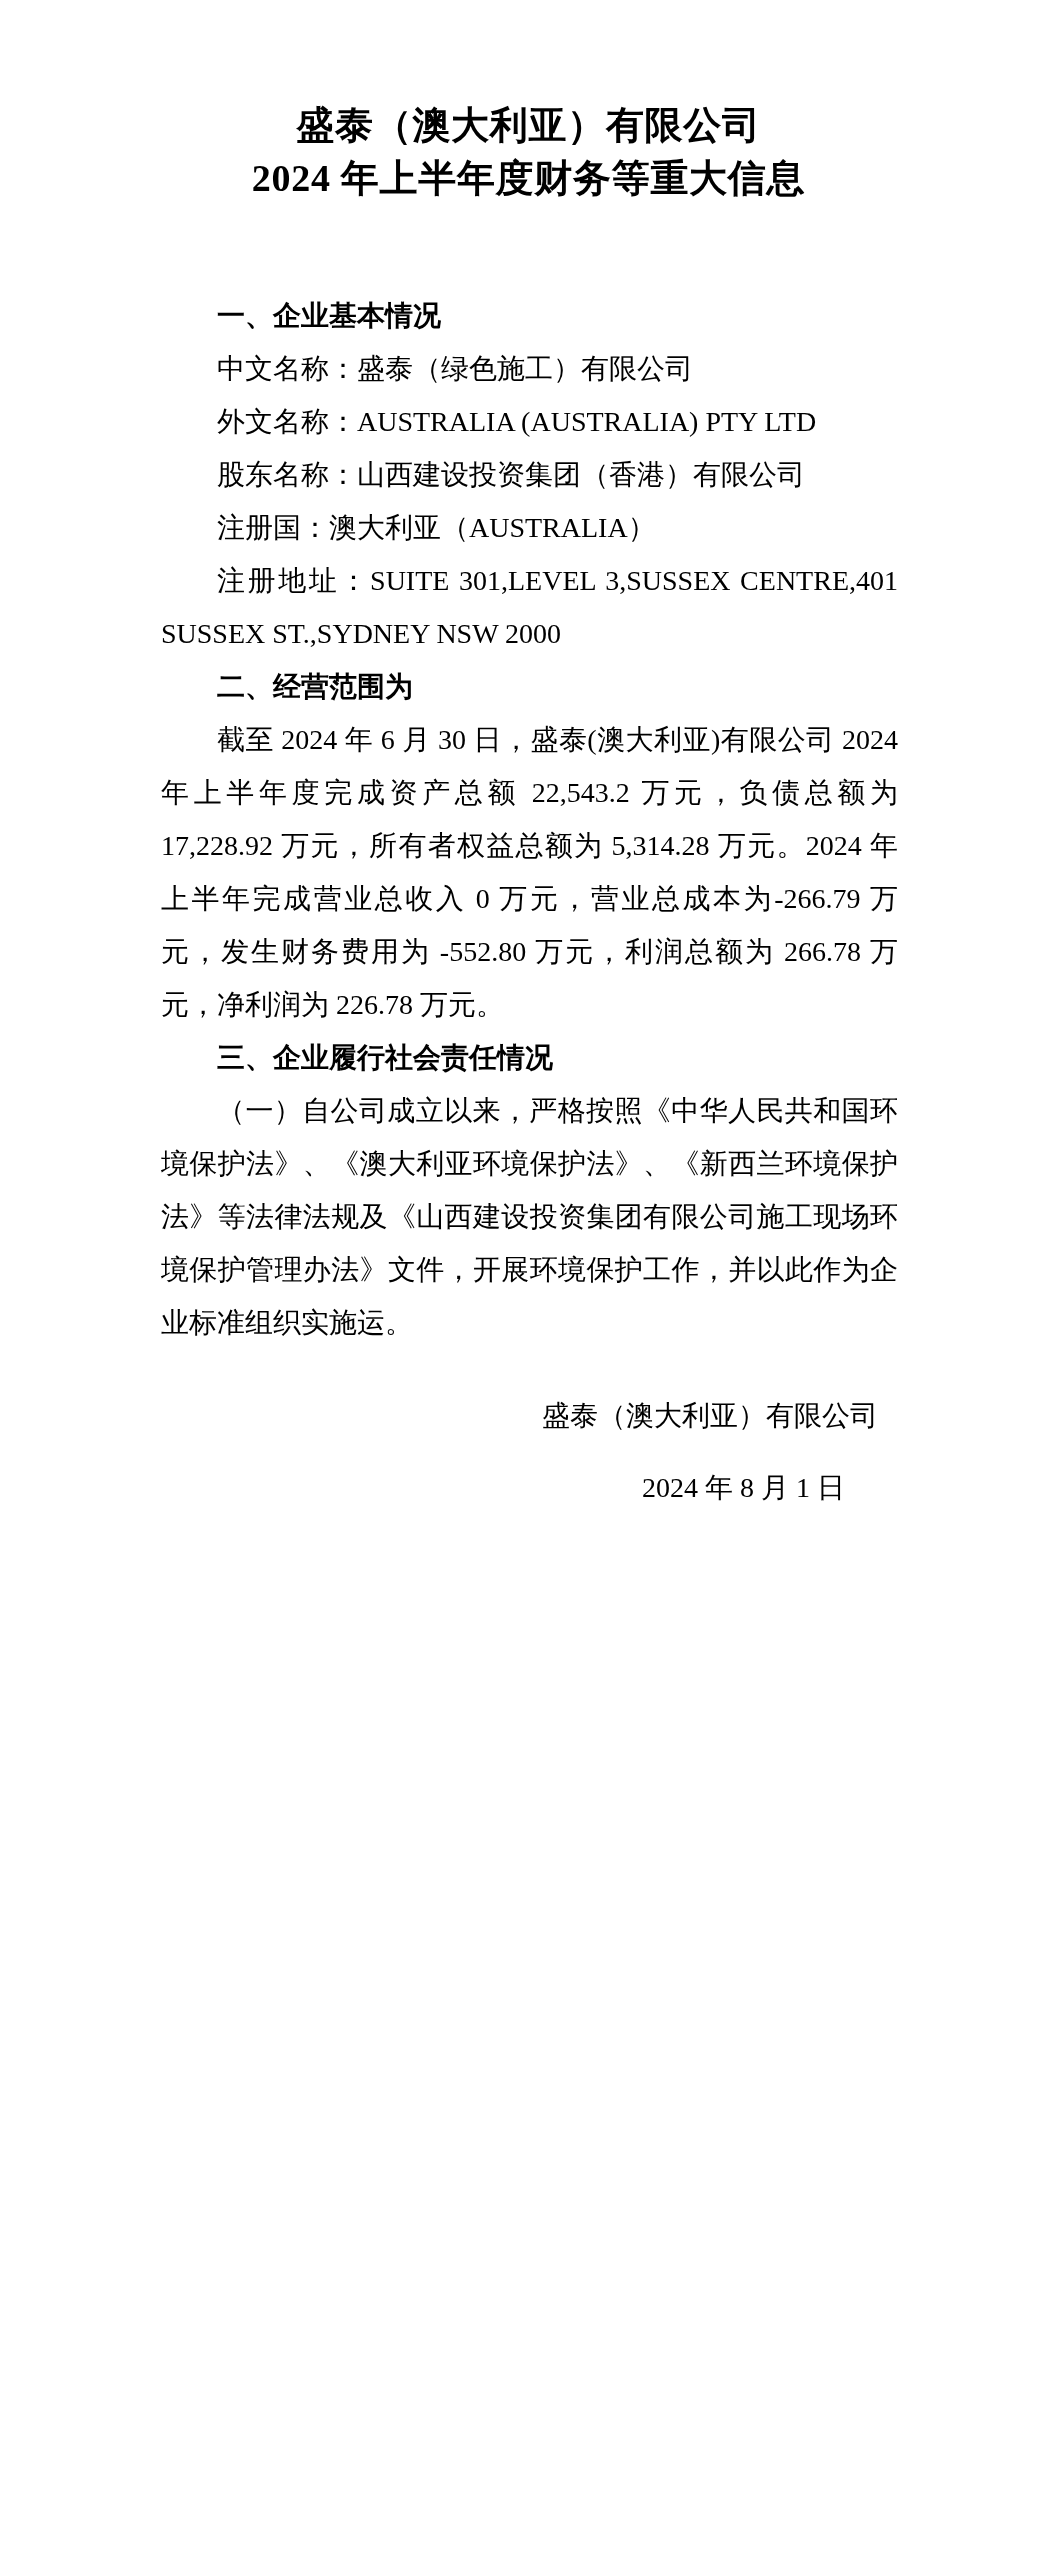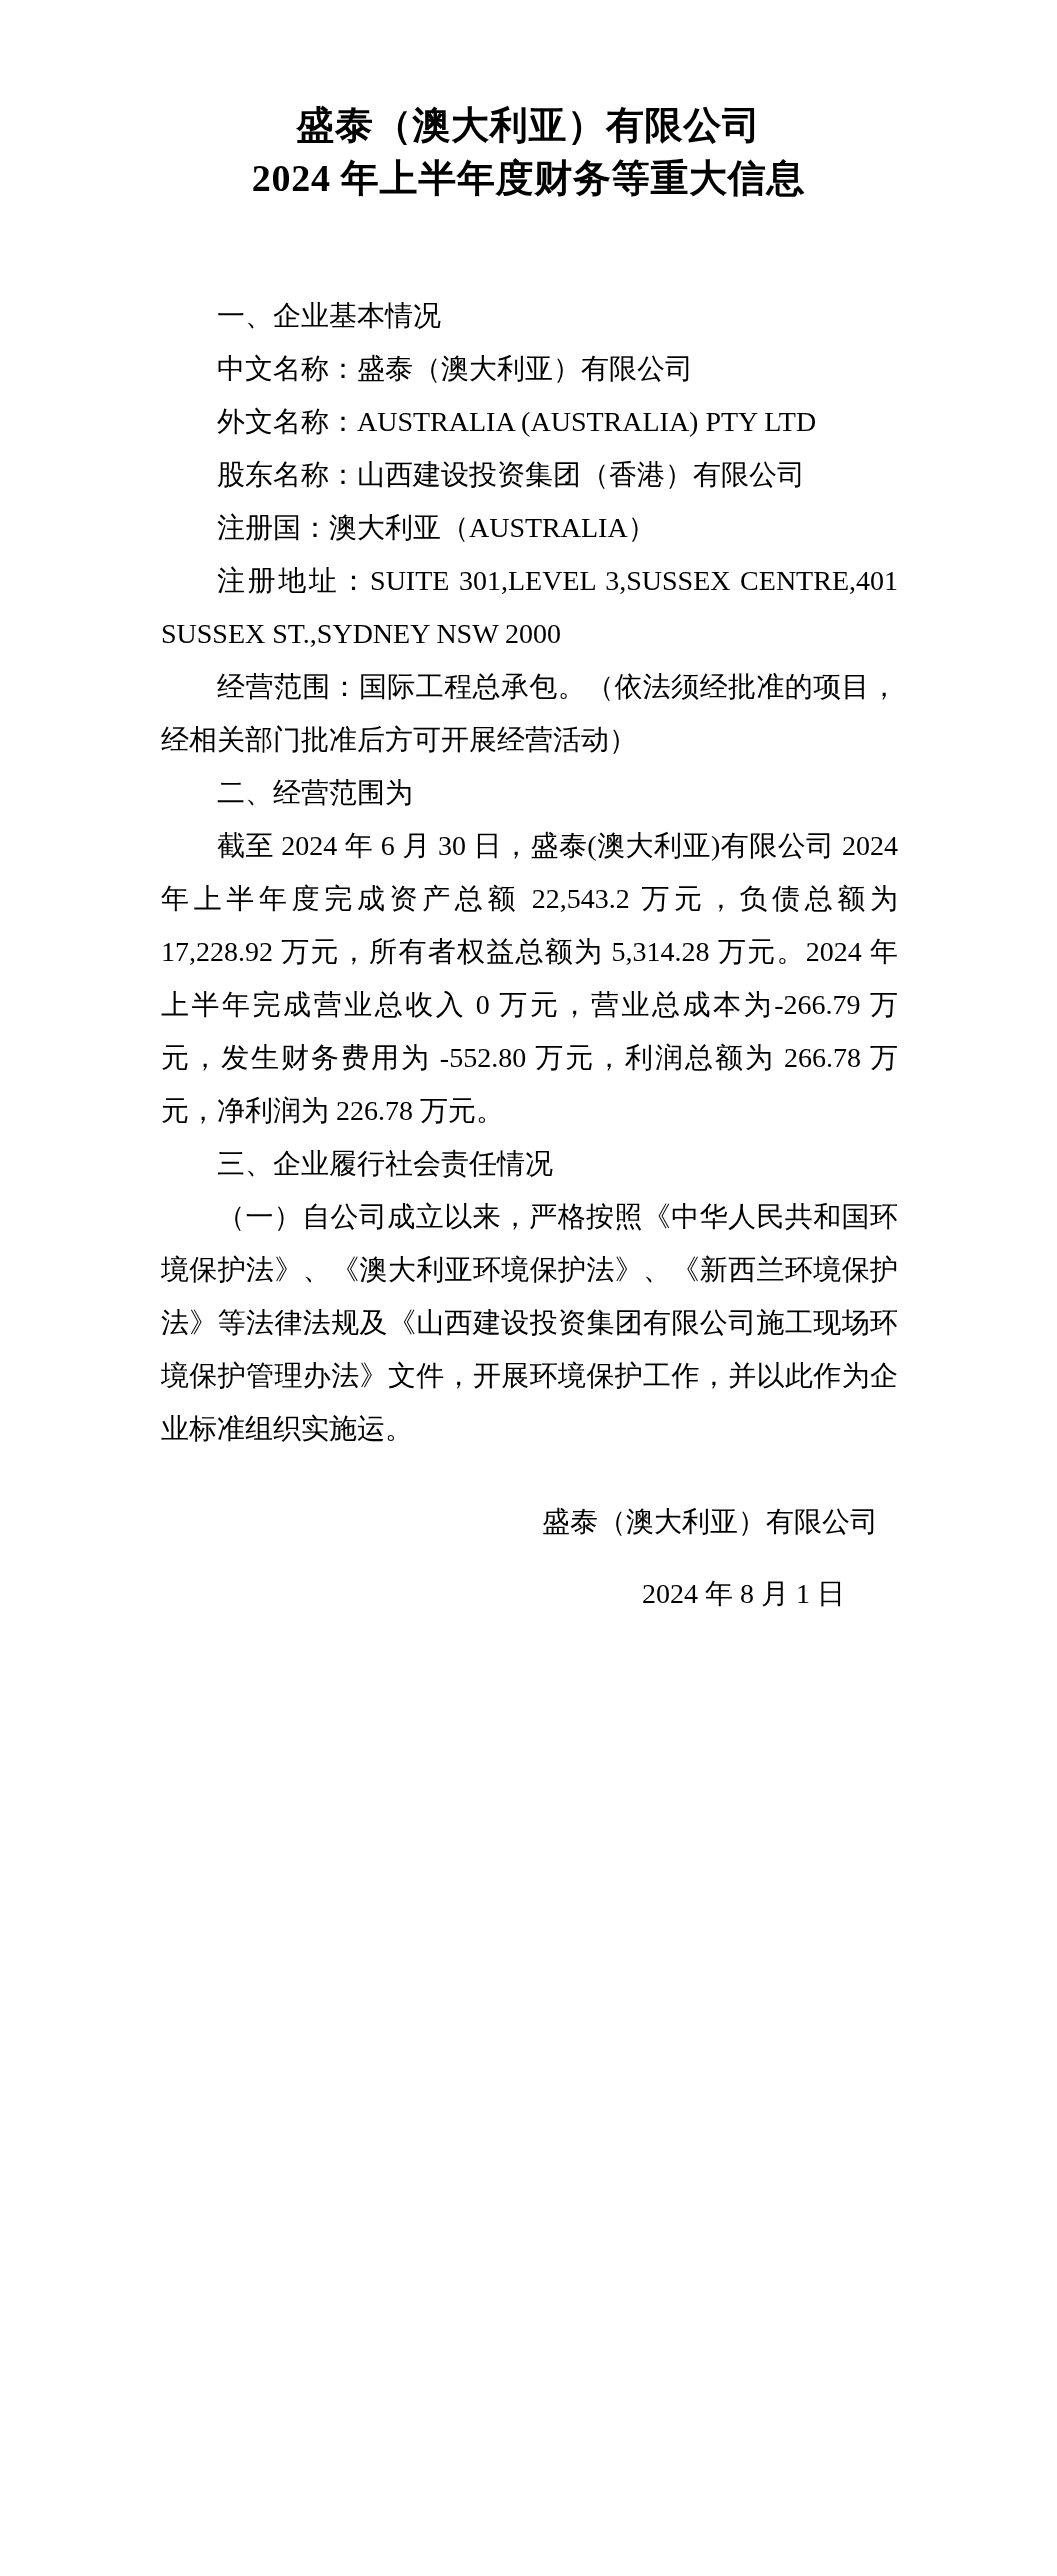--- a/index.html
+++ b/index.html
@@ -36,21 +36,21 @@
   .content p {
     margin: 0;
     font-size: 28px;
     line-height: 53px;
     text-align: justify;
     text-justify: inter-ideograph;
     text-indent: 2em;
     word-break: normal;
   }
   .content p.heading {
-    font-weight: normal;
+    font-weight: bold;
   }
   .signature {
     margin-top: 40px;
   }
   .sig-line {
     font-size: 28px;
     line-height: 53px;
     text-align: right;
   }
   .sig-company {
@@ -69,26 +69,25 @@
   <div class="title-block">
     <div>盛泰（澳大利亚）有限公司</div>
     <div>2024 年上半年度财务等重大信息</div>
   </div>
 
   <div class="content">
 
     <div>
 
     <p class="heading">一、企业基本情况</p>
-        <p class="body">中文名称：盛泰（澳大利亚）有限公司</p>
+        <p class="body">中文名称：盛泰（绿色施工）有限公司</p>
         <p class="body">外文名称：AUSTRALIA (AUSTRALIA) PTY LTD</p>
         <p class="body">股东名称：山西建设投资集团（香港）有限公司</p>
         <p class="body">注册国：澳大利亚（AUSTRALIA）</p>
         <p class="body">注册地址：SUITE 301,LEVEL 3,SUSSEX CENTRE,401 SUSSEX ST.,SYDNEY NSW 2000</p>
-        <p class="body">经营范围：国际工程总承包。（依法须经批准的项目，经相关部门批准后方可开展经营活动）</p>
         <p class="heading">二、经营范围为</p>
         <p class="body">截至 2024 年 6 月 30 日，盛泰(澳大利亚)有限公司 2024 年上半年度完成资产总额 22,543.2 万元，负债总额为 17,228.92 万元，所有者权益总额为 5,314.28 万元。2024 年上半年完成营业总收入 0 万元，营业总成本为-266.79 万元，发生财务费用为 -552.80 万元，利润总额为 266.78 万元，净利润为 226.78 万元。</p>
         <p class="heading">三、企业履行社会责任情况</p>
         <p class="body">（一）自公司成立以来，严格按照《中华人民共和国环境保护法》、《澳大利亚环境保护法》、《新西兰环境保护法》等法律法规及《山西建设投资集团有限公司施工现场环境保护管理办法》文件，开展环境保护工作，并以此作为企业标准组织实施运。</p>
       </div>
 
     <div class="signature">
       <div class="sig-line sig-company">盛泰（澳大利亚）有限公司</div>
       <div class="sig-line sig-date">2024 年 8 月 1 日</div>
     </div>

